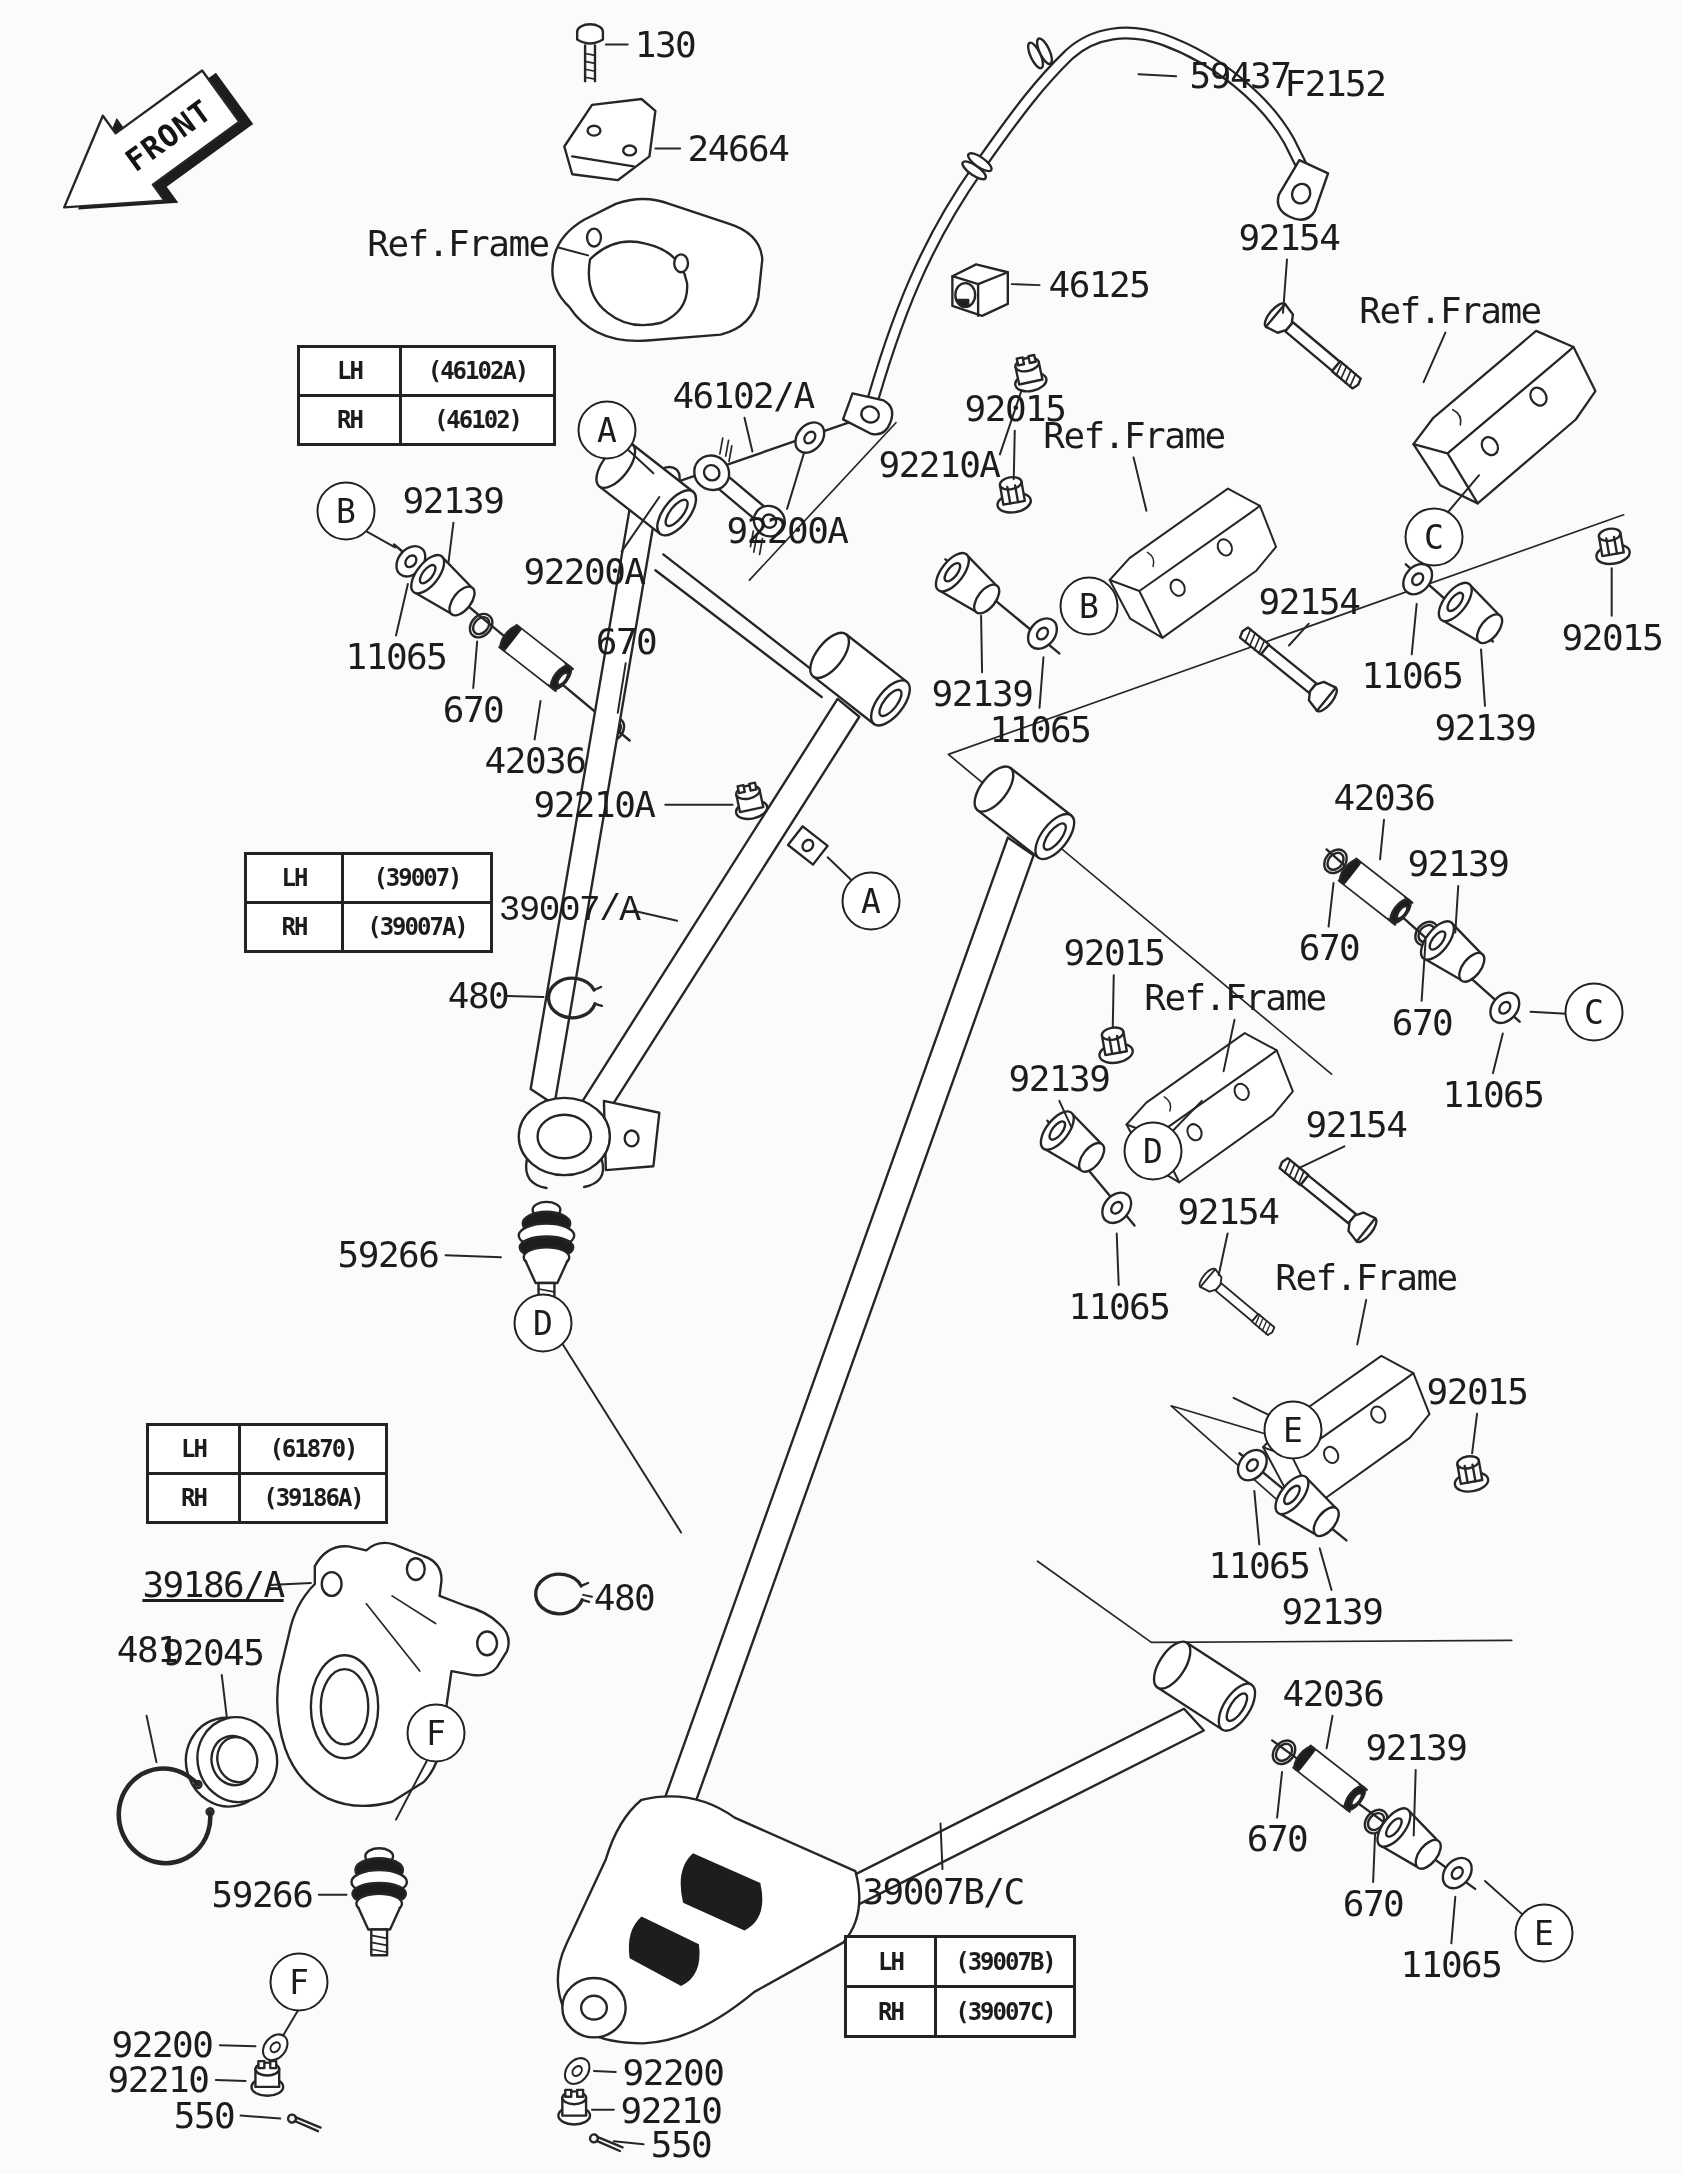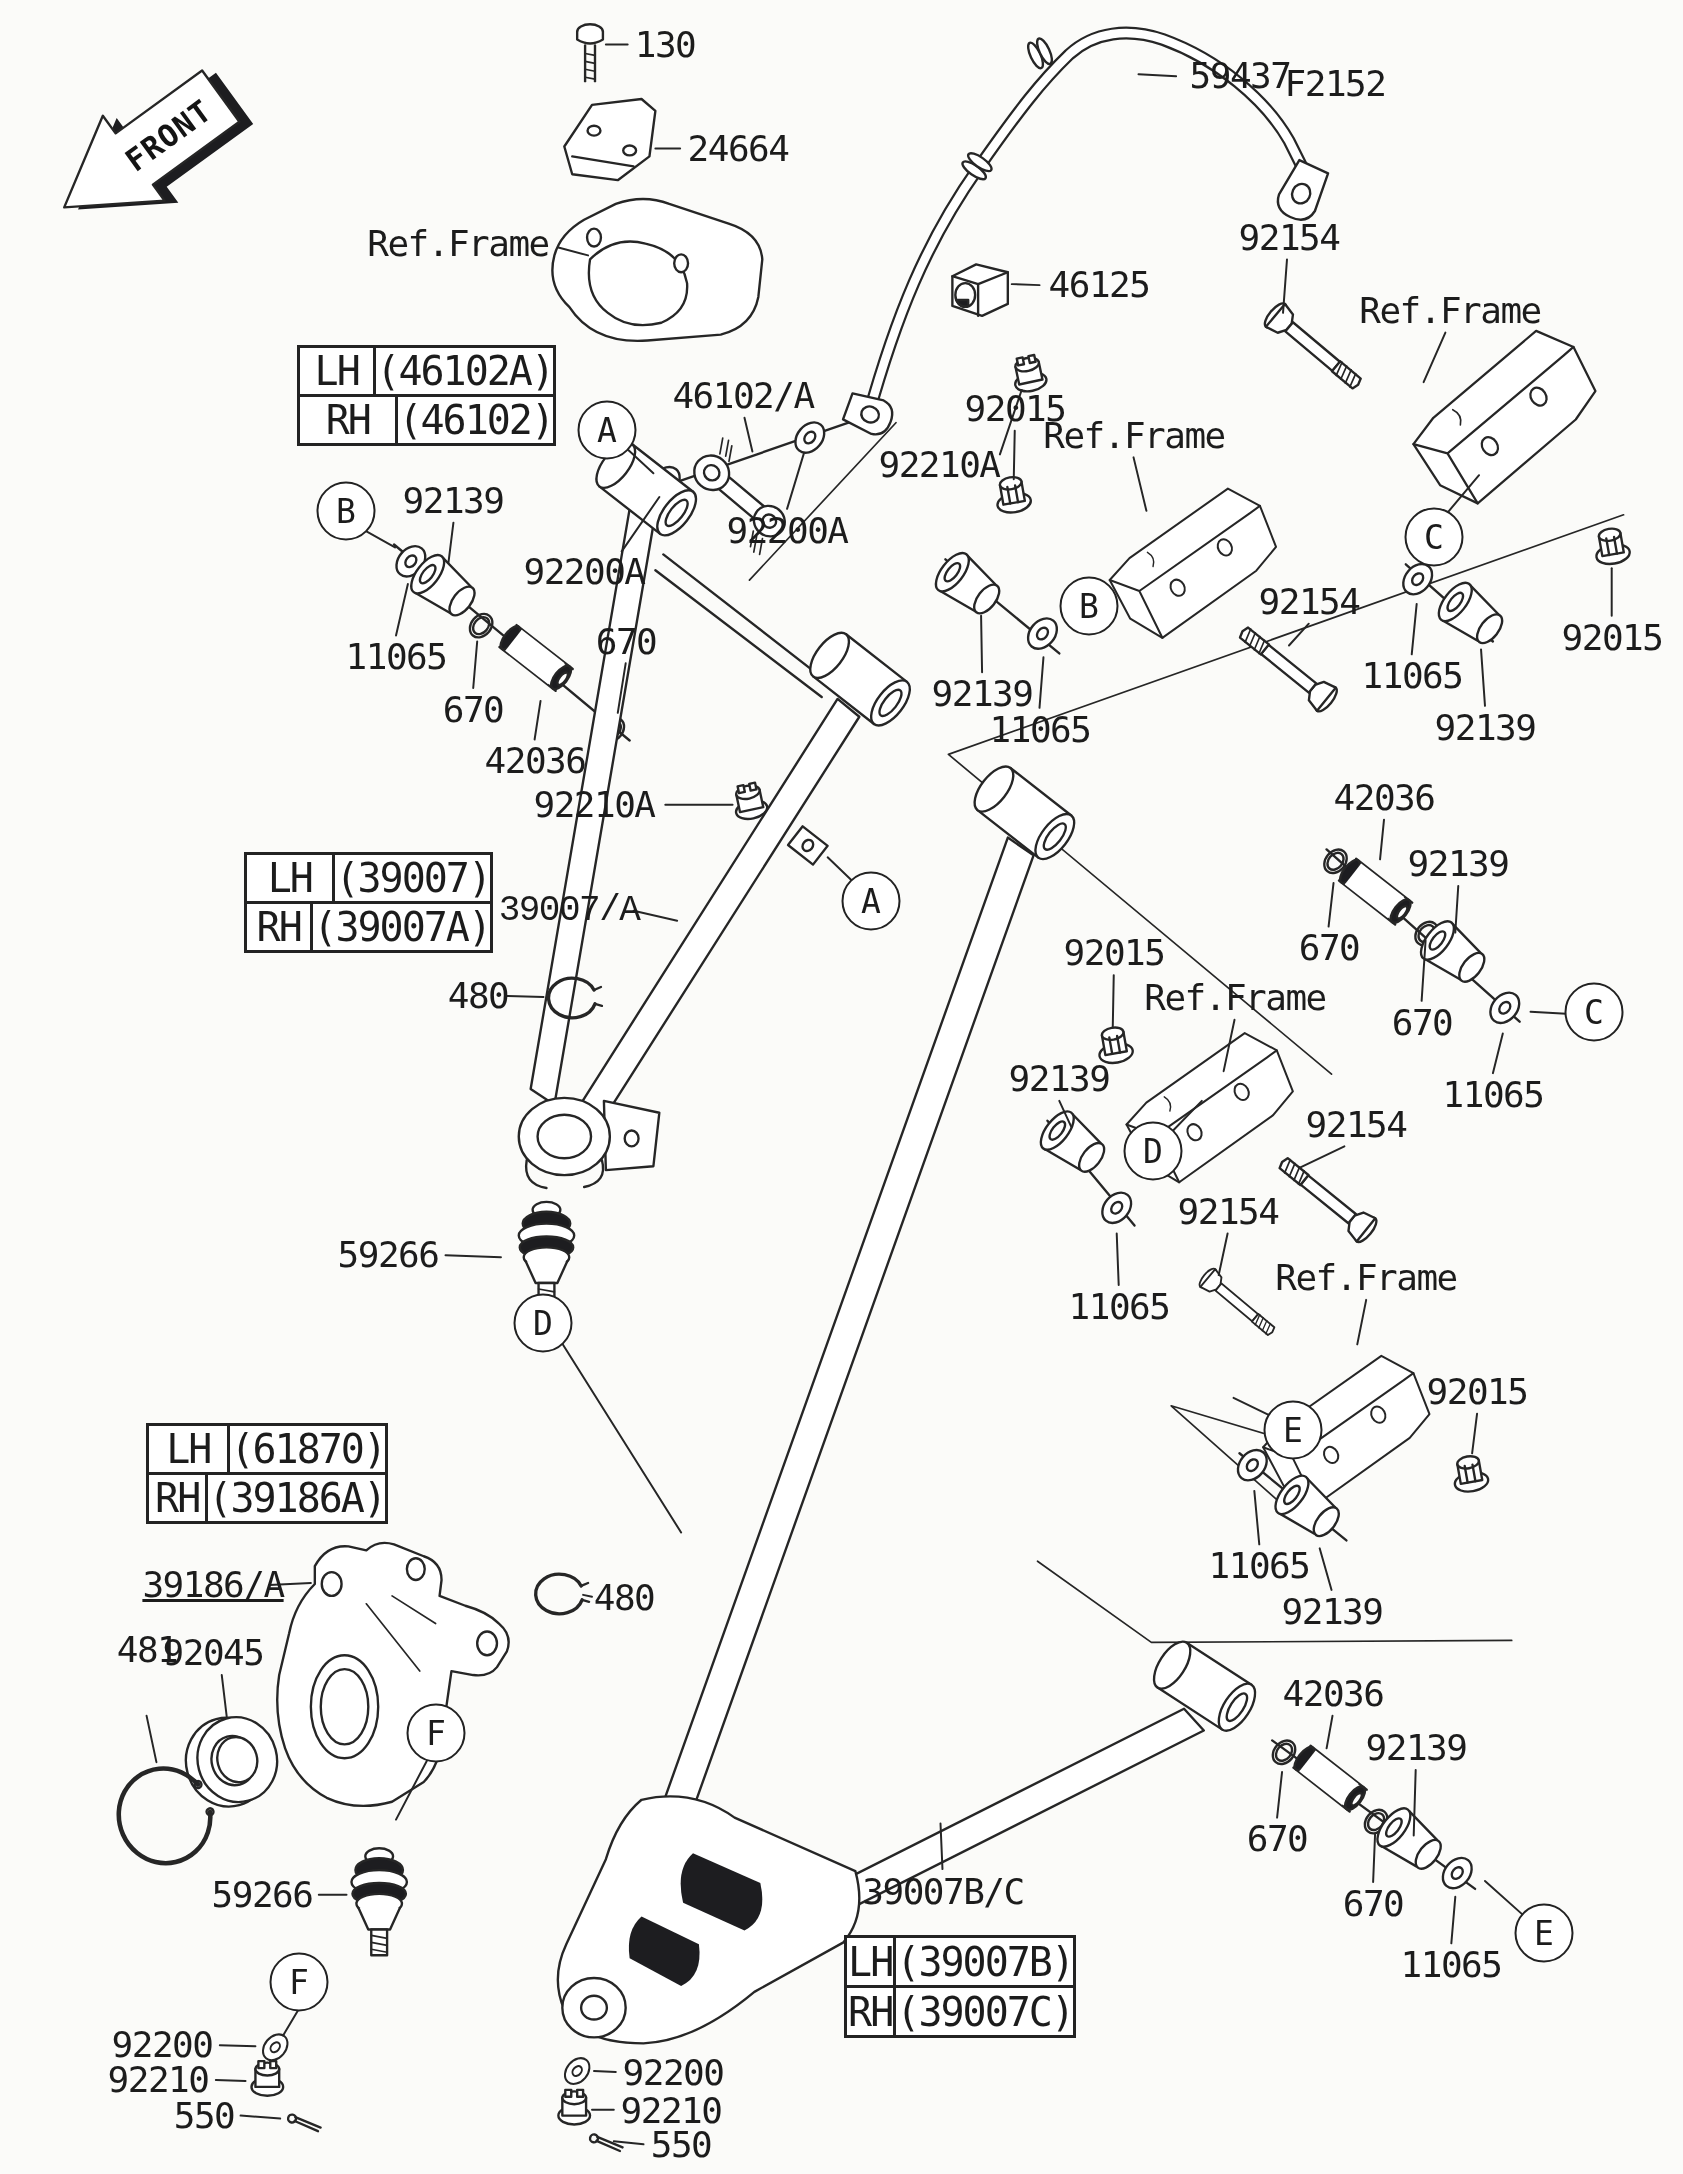--- a/index.html
+++ b/index.html
@@ -18,21 +18,21 @@
   .art .sw45{stroke-width:4.6px;}
   .art .leader{stroke-width:2px;}
   .art .chev{stroke-width:1.7px;}
   .art .ft{fill:#141414;stroke:none;font:bold 31px "DejaVu Sans Mono",monospace;letter-spacing:1px;}
   .plabel{position:absolute;transform:translate(-50%,-50%);font-size:36px;letter-spacing:-1.5px;
           color:#1c1c1c;white-space:nowrap;line-height:1;}
   .refc{position:absolute;width:55px;height:55px;border:2.6px solid #222;border-radius:50%;
         background:#fff;color:#1c1c1c;font-size:33px;display:flex;align-items:center;
         justify-content:center;transform:translate(-50%,-50%);line-height:1;}
   .ptable{position:absolute;border:3px solid #232323;background:#fff;color:#1c1c1c;
-          display:flex;flex-direction:column;font-size:40px;letter-spacing:-2px;}
+          display:flex;flex-direction:column;font-size:24px;letter-spacing:-2px;font-weight:bold;}
   .ptable .row{flex:1;display:flex;}
   .ptable .row + .row{border-top:3px solid #232323;}
   .ptable .c1{border-right:3px solid #232323;display:flex;align-items:center;justify-content:center;}
   .ptable .c2{flex:1;display:flex;align-items:center;justify-content:center;}
 </style>
 </head>
 <body>
 
 <div id="stage">
 

